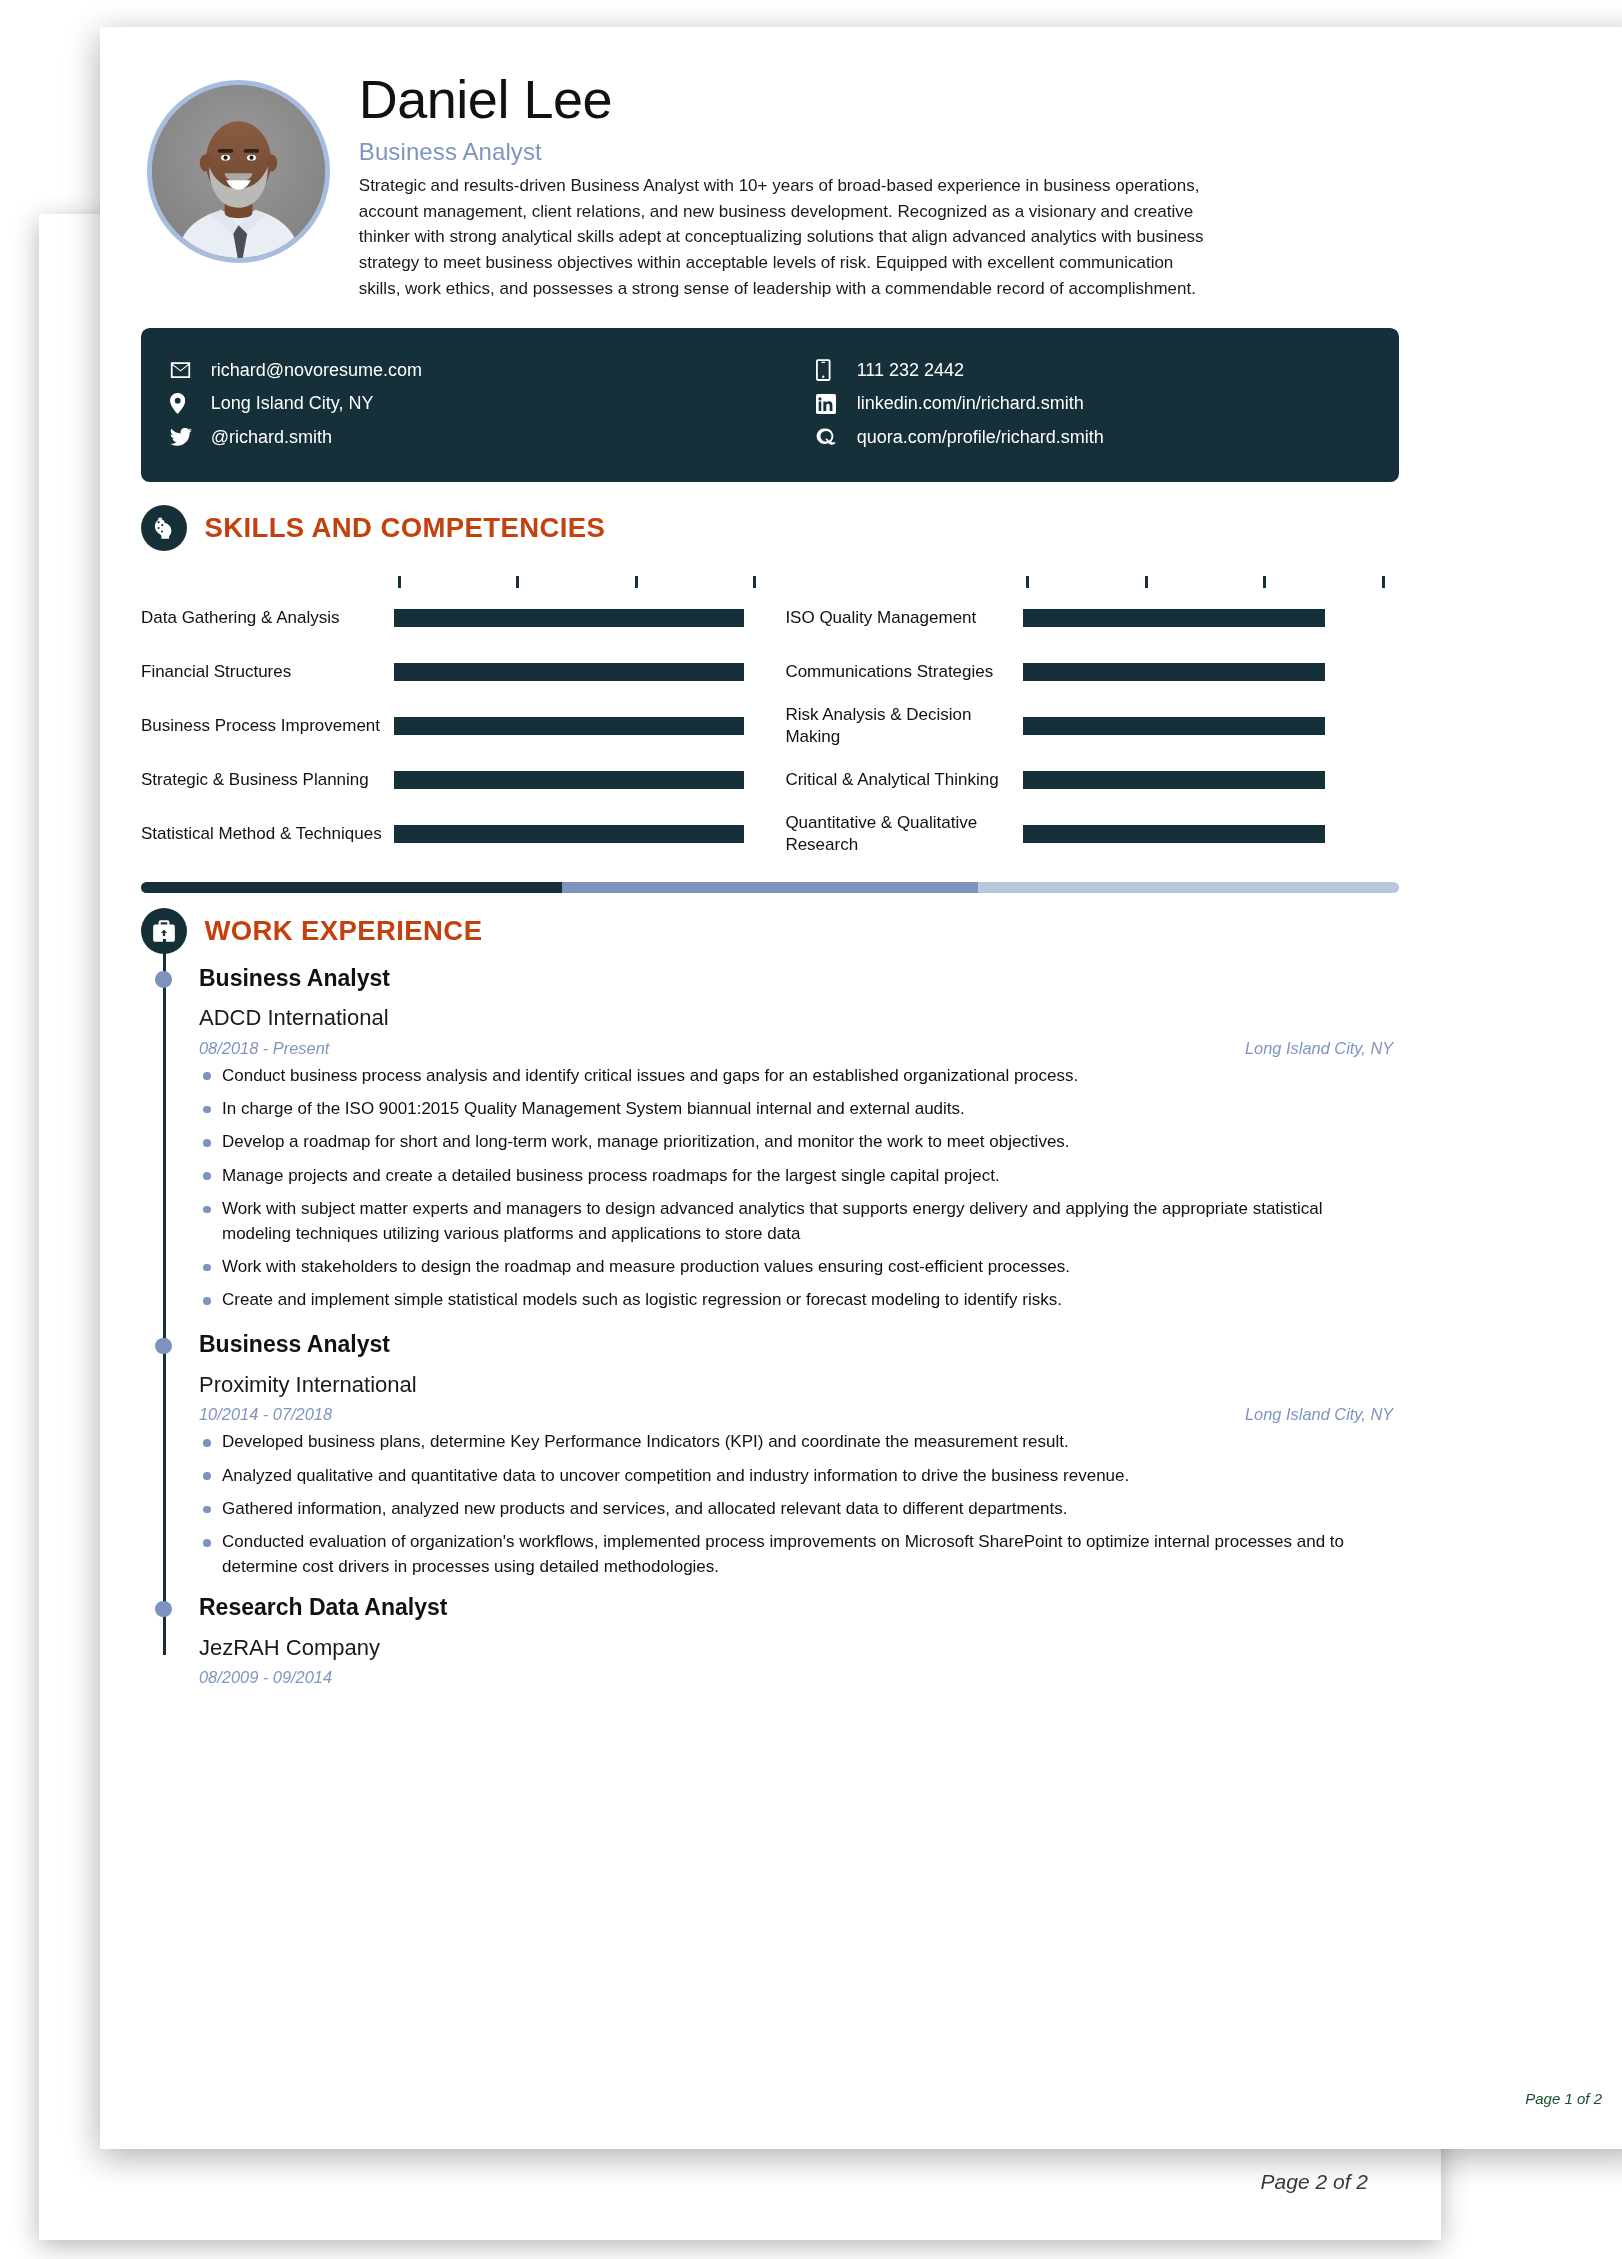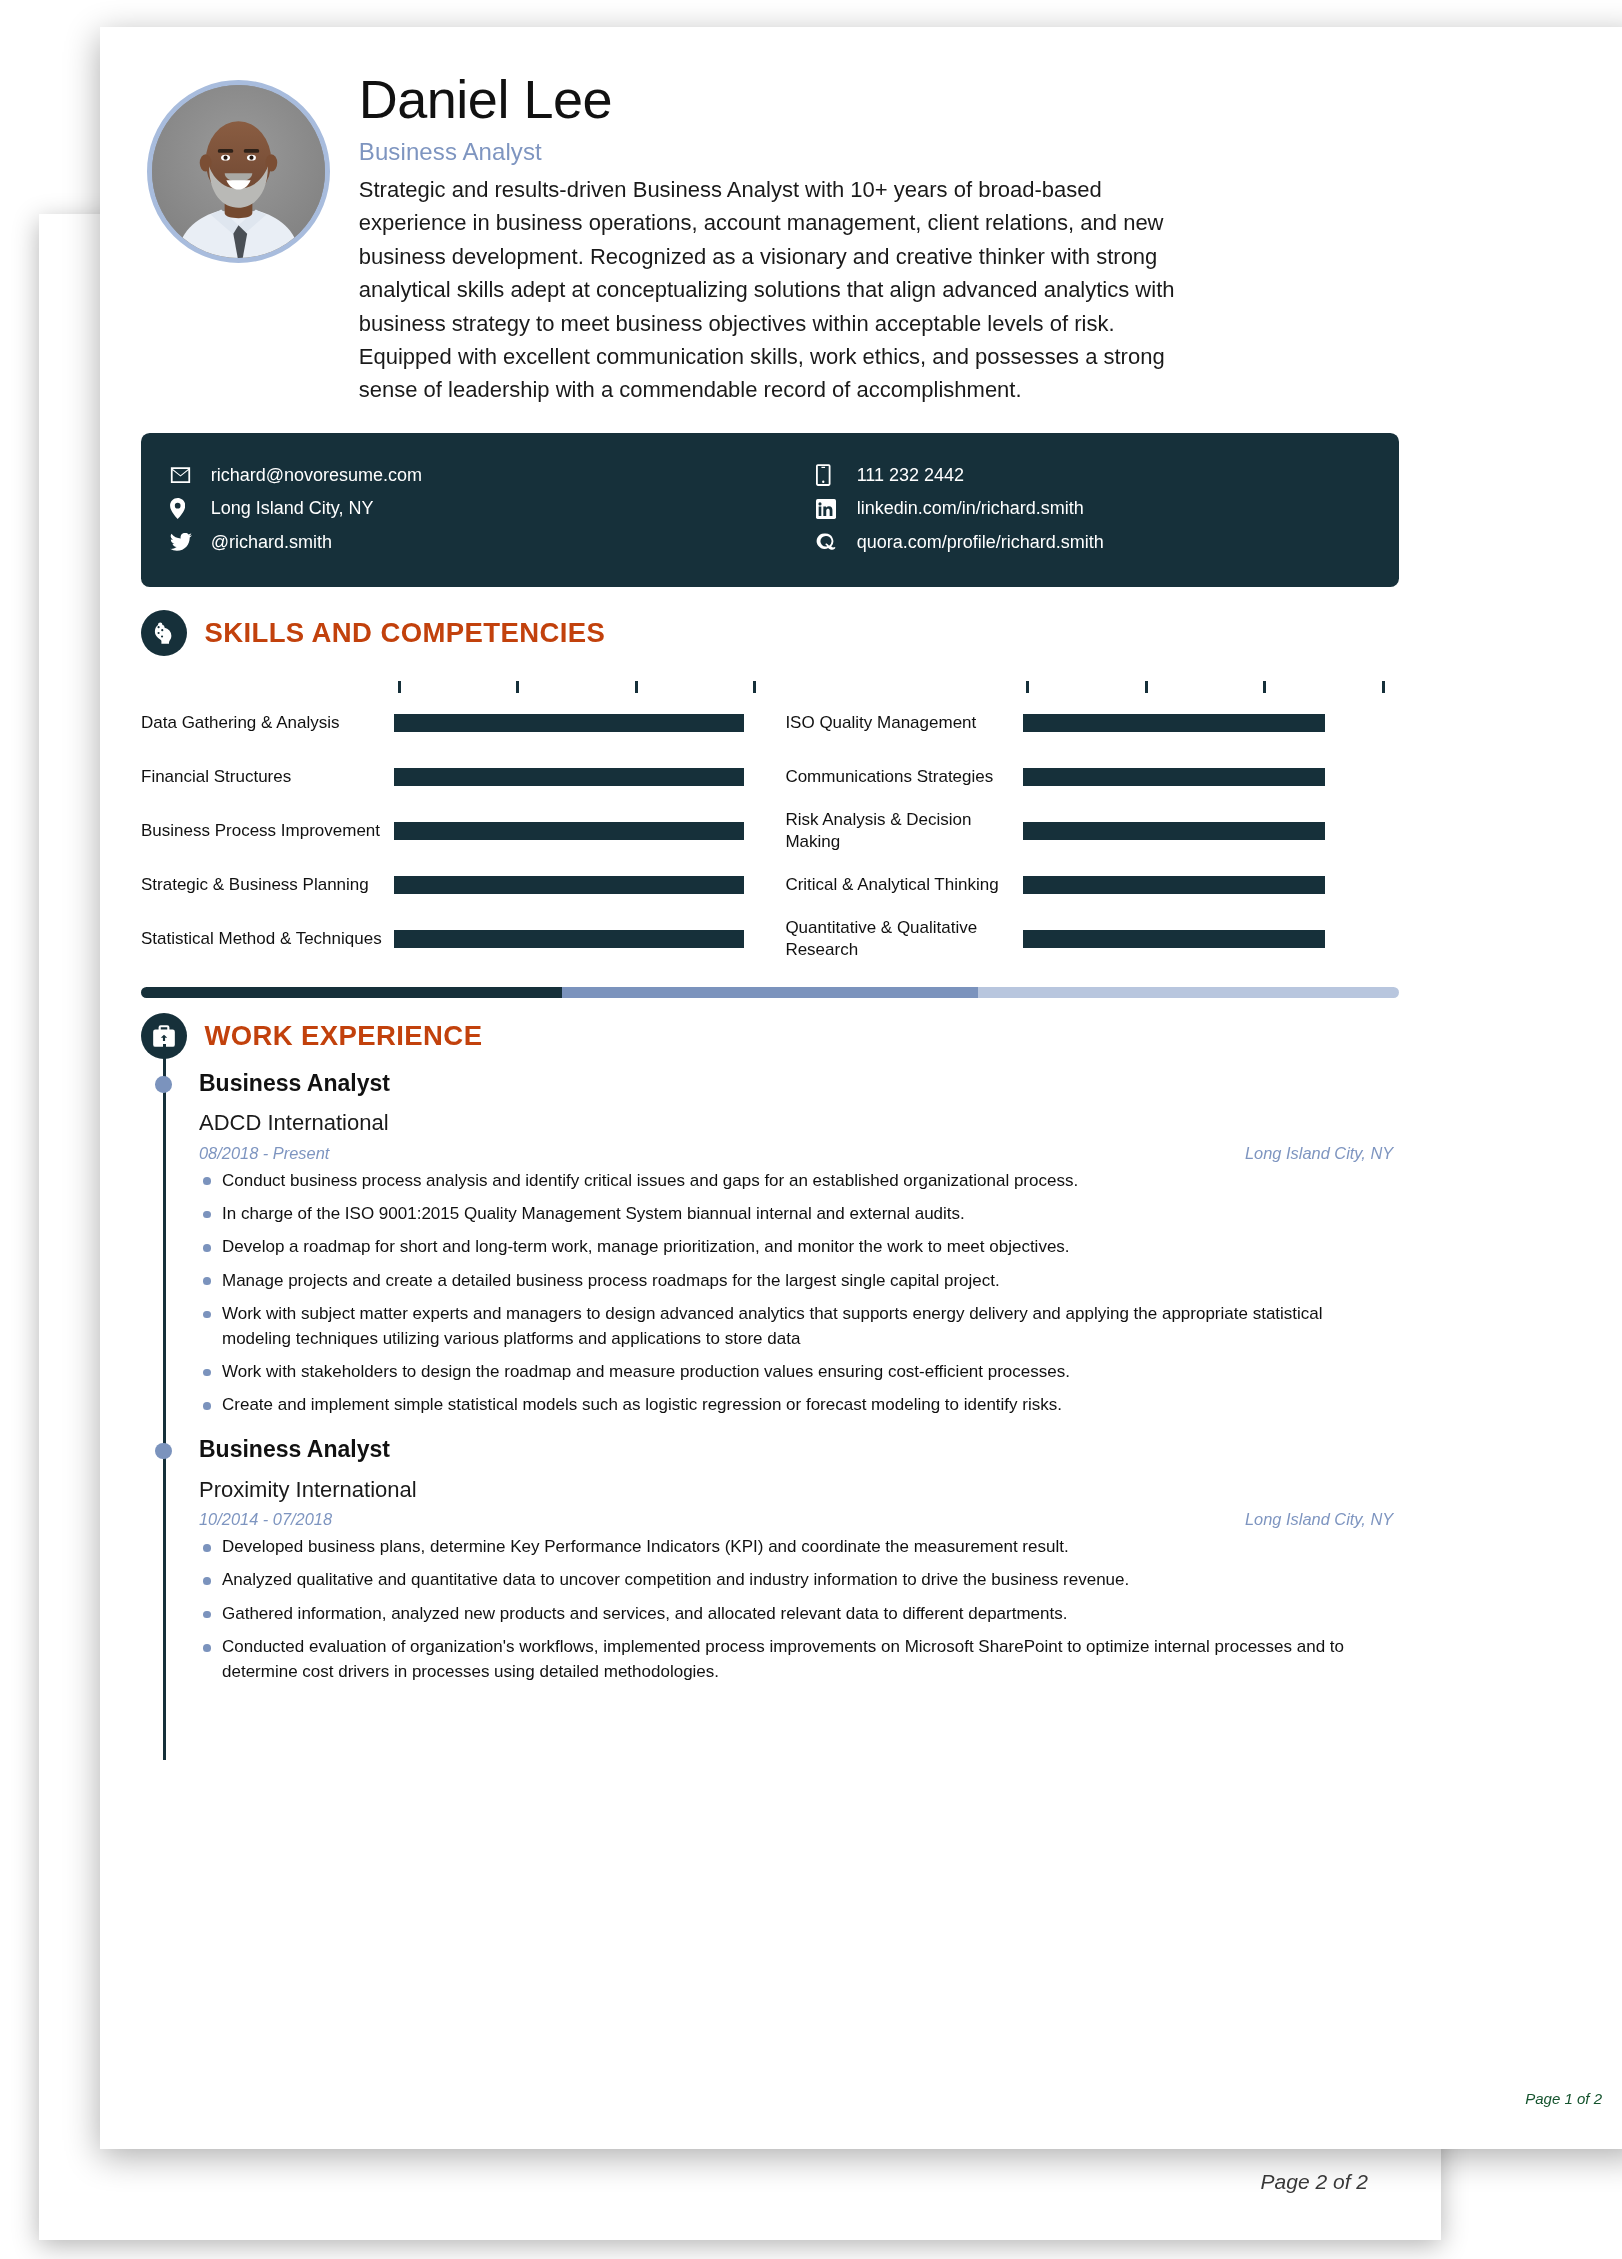--- a/index.html
+++ b/index.html
@@ -149,21 +149,21 @@
     letter-spacing: -0.5px;
     line-height: 1.1;
   }
   #job-title {
     font-size: 24px;
     color: #7e95c0;
     margin: 8.7px 0 6.8px;
     letter-spacing: 0.1px;
   }
   #summary {
-    font-size: 22px;
+    font-size: 17px;
     color: #1a1a1a;
     line-height: 1.52;
     max-width: 850px;
   }
 
   
   #contact-bar {
     margin: 26px 0 0 0;
     background: #16303a;
     border-radius: 8.7px;
@@ -734,20 +734,29 @@
             <span class="job-location">Long Island City, NY</span>
           </div>
           <ul class="job-bullets">
             <li>Developed business plans, determine Key Performance Indicators (KPI) and coordinate the measurement result.</li>
             <li>Analyzed qualitative and quantitative data to uncover competition and industry information to drive the business revenue.</li>
             <li>Gathered information, analyzed new products and services, and allocated relevant data to different departments.</li>
             <li>Conducted evaluation of organization's workflows, implemented process improvements on Microsoft SharePoint to optimize internal processes and to determine cost drivers in processes using detailed methodologies.</li>
           </ul>
         </div>
 
+        <div class="job last" style="margin-top:13.5px">
+          <span class="job-dot"></span>
+          <div class="job-title">Research Data Analyst</div>
+          <div class="job-company">JezRAH Company</div>
+          <div class="job-meta">
+            <span class="job-dates">08/2009 - 09/2014</span>
+            <span class="job-location"></span>
+          </div>
+        </div>
 
       </div>
 
     </div>
     <div id="page-front-footer">Page 1 of 2</div>
   </div>
 
 </div>
 
 

